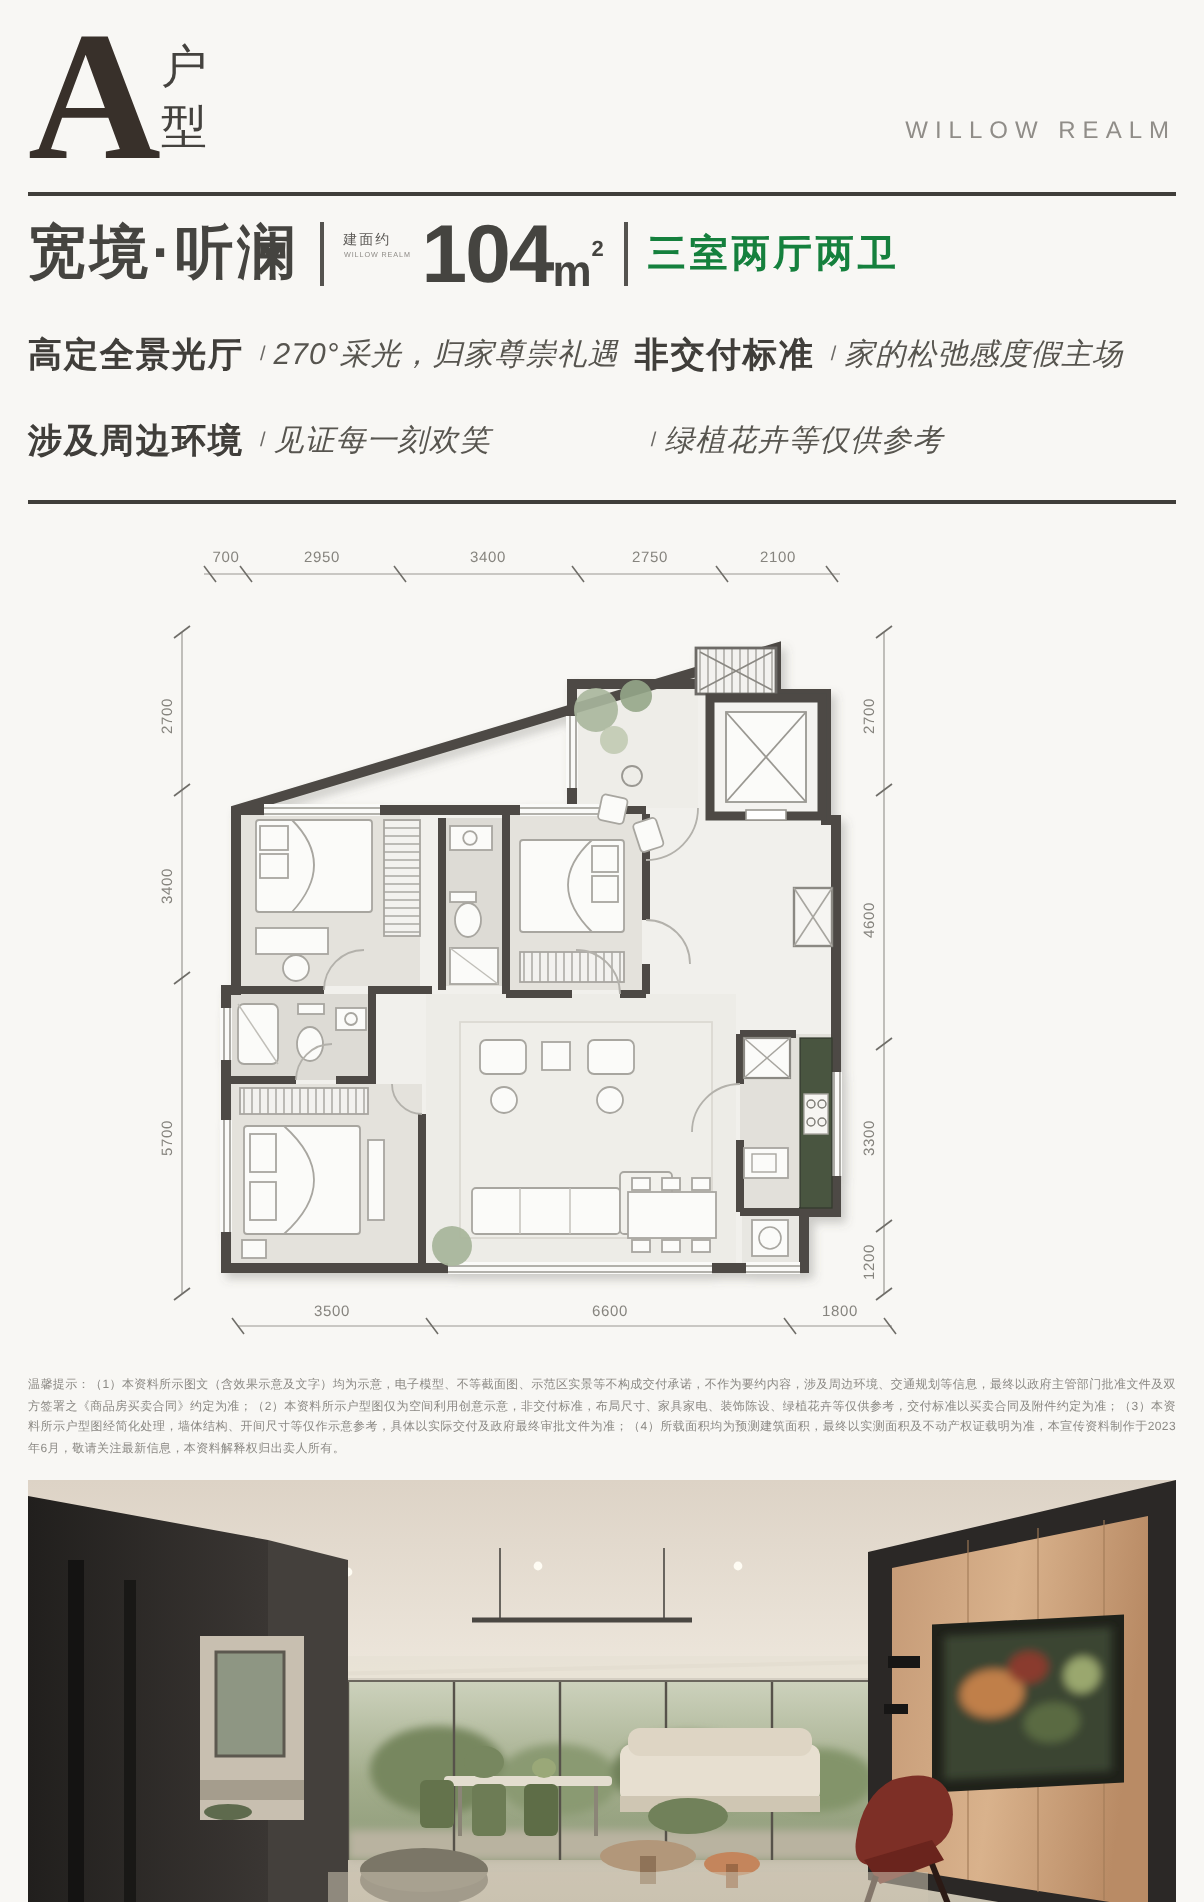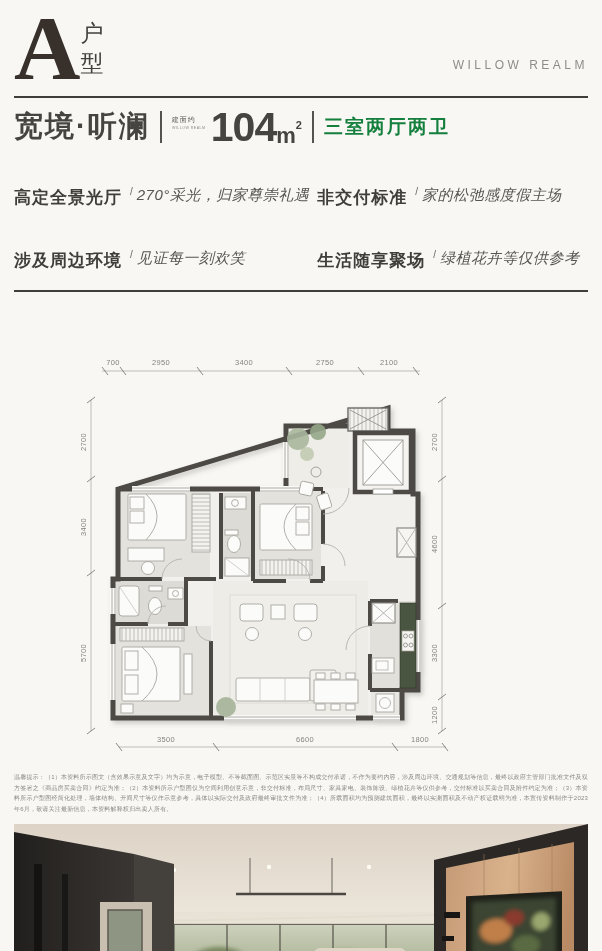--- a/index.html
+++ b/index.html
@@ -23,27 +23,27 @@
   .area-note { display:flex; flex-direction:column; justify-content:center; margin-top:10px; margin-right:2px; }
   .area-note .n1 { font-size:7px; color:#5c5a56; letter-spacing:1px; }
   .area-note .n2 { font-size:4px; color:#8e8b86; letter-spacing:0.5px; transform:scale(0.9); transform-origin:left top; }
   .area-value { font-size:41px; font-weight:bold; color:#454440; line-height:44px; letter-spacing:-1px; }
   .area-unit { font-size:22px; font-weight:bold; color:#454440; margin-top:18px; }
   .area-sup { font-size:11px; font-weight:bold; color:#454440; margin-top:14px; }
   .rooms { font-size:19px; font-weight:bold; color:#15803d; letter-spacing:2px; }
 
   
   .features { display:grid; grid-template-columns: 1fr 1.15fr; row-gap:20px; column-gap:8px; padding:14px 0 18px 0; }
-  .feature { display:flex; align-items:flex-start; white-space:nowrap;margin-top:20px; }
+  .feature { display:flex; align-items:center; white-space:nowrap; }
   .feature .f-title { font-family:"Liberation Serif", serif; font-size:17px; font-weight:bold; color:#403e3a; letter-spacing:1px; }
   .feature .f-slash { font-size:10px; color:#6b6965; margin:0 4px 0 8px; }
   .feature .f-desc { font-size:15px; color:#57554f; letter-spacing:0.5px;font-style:italic; }
 
   
-  .plan-wrap { height:434px; display:flex; justify-content:center; align-items:flex-start; padding-top:12px;margin-top:44px; }
+  .plan-wrap { height:434px; display:flex; justify-content:center; align-items:flex-start; padding-top:12px; }
   svg text { font-family:"Liberation Sans", sans-serif; }
   .dim-text { fill:#86847e; font-size:7.5px; letter-spacing:0.3px; }
   .dim-line { stroke:#9a9892; stroke-width:0.6; }
   .tick { stroke:#6f6d68; stroke-width:0.8; }
 
   
   .disclaimer { font-size:6px; line-height:1.75; color:#8b8984; text-align:justify; letter-spacing:0.2px; padding:2px 0 6px 0; }
 
   
   .photo-wrap { margin-top:4px; }
@@ -91,21 +91,20 @@
       <span class="f-title">非交付标准</span>
       <span class="f-slash">/</span>
       <span class="f-desc">家的松弛感度假主场</span>
     </div>
     <div class="feature">
       <span class="f-title">涉及周边环境</span>
       <span class="f-slash">/</span>
       <span class="f-desc">见证每一刻欢笑</span>
     </div>
     <div class="feature">
-      <span class="f-title">生活随享聚场</span>
       <span class="f-slash">/</span>
       <span class="f-desc">绿植花卉等仅供参考</span>
     </div>
   </div>
   <hr class="rule-dark">
 
   <div class="plan-wrap">
     <svg width="474" height="416" viewBox="0 0 474 416">
       <defs>
         <pattern id="hatchV" width="4" height="8" patternUnits="userSpaceOnUse">

